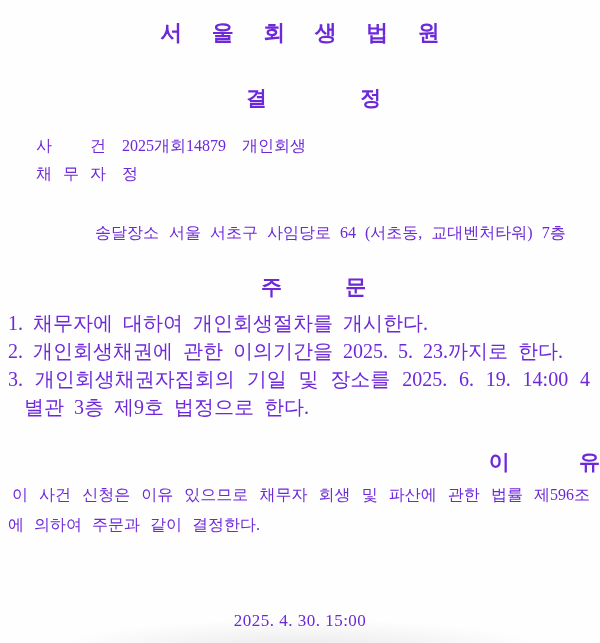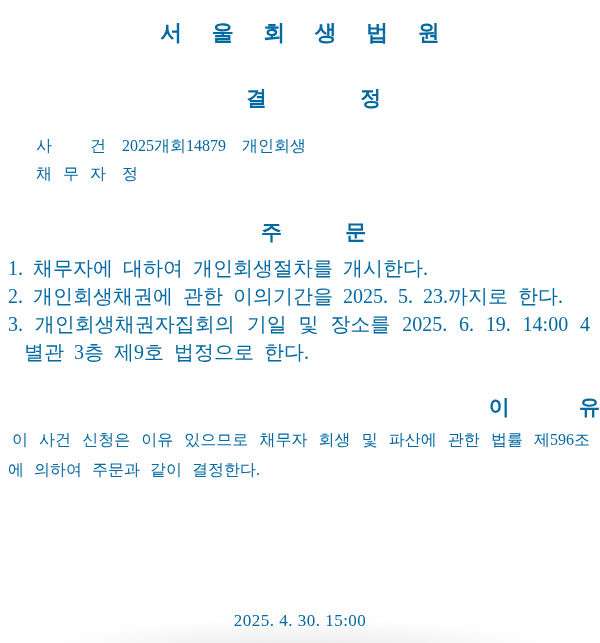--- a/index.html
+++ b/index.html
@@ -6,21 +6,21 @@
     margin: 0;
     padding: 0;
     background: #ffffff;
   }
   .page {
     position: relative;
     width: 600px;
     height: 643px;
     background: #fefefe;
     font-family: "Liberation Serif", "DejaVu Serif", serif;
-    color: #0369a1;
+    color: #6d28d9;
     overflow: hidden;
     box-sizing: border-box;
   }
   
   .page::after {
     content: "";
     position: absolute;
     left: 0; right: 0; bottom: 0;
     height: 30px;
     background: radial-gradient(ellipse 65% 160% at 50% 125%, rgba(0,0,0,0.085), rgba(0,0,0,0) 65%);
@@ -121,20 +121,23 @@
   <div class="case-fields">
     <div class="field-row">
       <span class="field-label">사 건</span><span class="field-value">2025개회14879  개인회생</span>
     </div>
     <div class="field-row">
       <span class="field-label">채 무 자</span><span class="field-value">정</span>
     </div>
   </div>
 
   <div class="service-block">
+    <div class="detail-row">
+      <span class="detail-label">송달장소</span><span class="detail-value">서울 서초구 사임당로 64 (서초동, 교대벤처타워) 7층</span>
+    </div>
   </div>
 
   <h2 class="section-heading heading-order">주 문</h2>
 
   <div class="order-list">
     <div class="order-item">
       <span>1.</span>
       <span>채무자에 대하여 개인회생절차를 개시한다.</span>
     </div>
     <div class="order-item">

